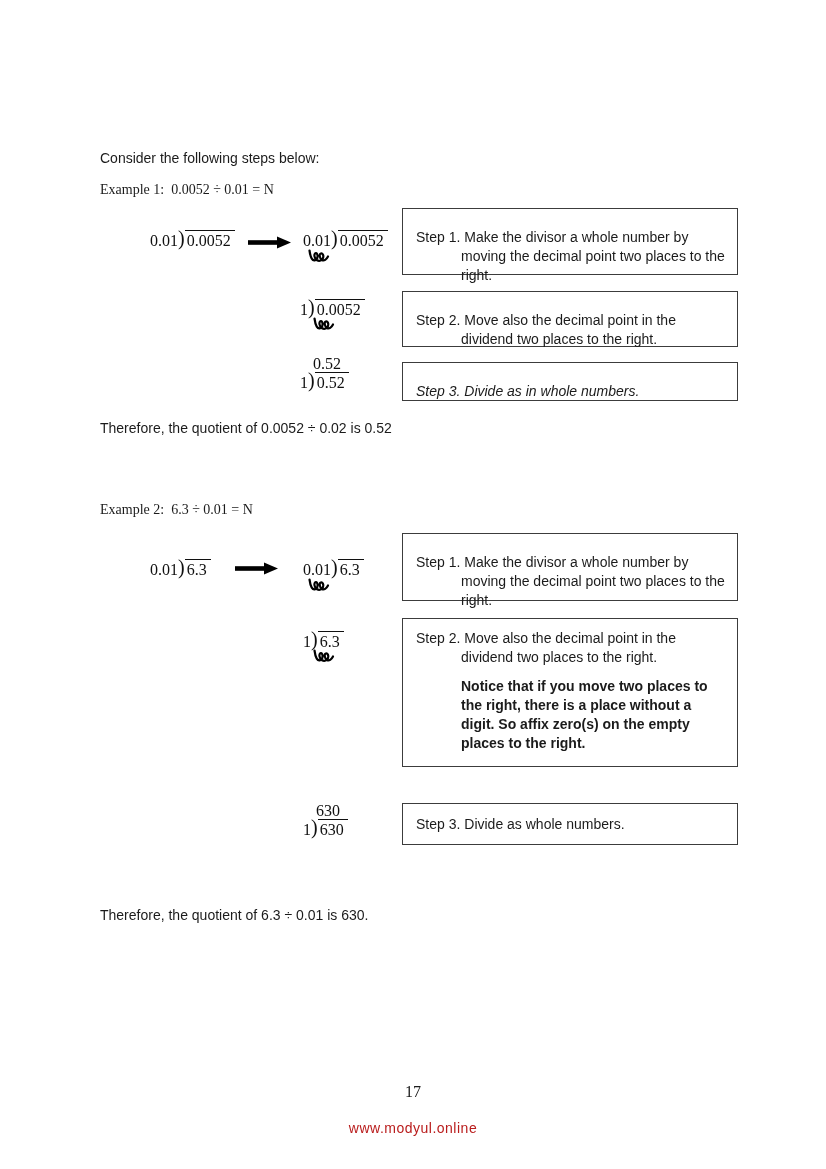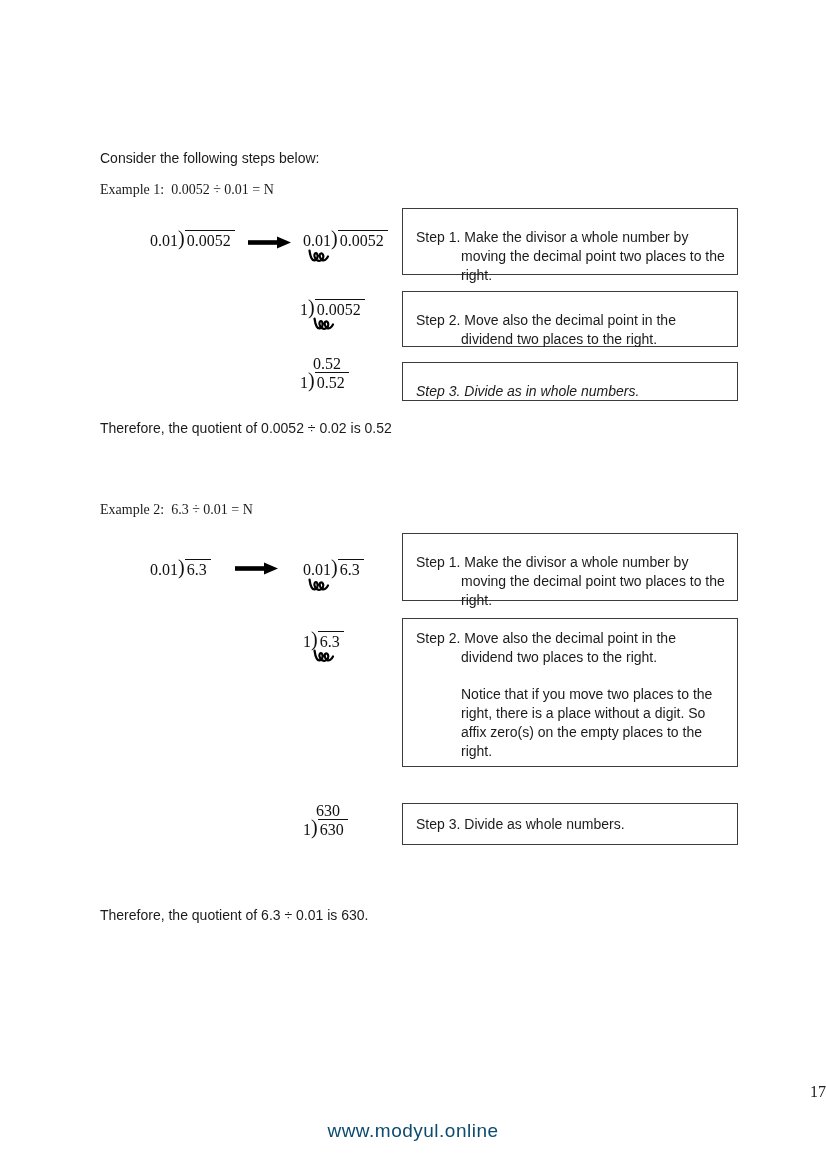--- a/index.html
+++ b/index.html
@@ -54,41 +54,42 @@
     padding: 19px 12px 0 13px;
   }
   .steppara {
     margin: 0;
     font-size: 14px;
     line-height: 19px;
     padding-left: 45px;
     text-indent: -45px;
   }
   .notepara {
-    margin: 18px 0 0 0;
+    margin: 10px 0 0 0;
     font-size: 14px;
     line-height: 19px;
     padding-left: 45px;
+    font-weight: bold;
   }
 
   .pagenum {
     position: absolute;
     left: 0; right: 0;
     text-align: center;
     font-family: "Liberation Serif", serif;
     font-size: 16px;
     color: #1b1b1b;
   }
   .watermark {
     position: absolute;
     left: 0; right: 0;
     text-align: center;
-    font-size: 19px;
+    font-size: 14px;
     letter-spacing: 0.5px;
-    color: #0c4a6e;
+    color: #b91c1c;
   }
 </style>
 </head>
 <body>
 
 <div class="page">
 
 
   <p class="abs body-text" style="left:100px; top:149px;">Consider the following steps below:</p>
 
@@ -174,16 +175,16 @@
     <div class="quot">630</div>
     <div><span>1</span><span class="par">)</span><span class="dvd">630</span></div>
   </div>
 
   <div class="stepbox" style="top:803px; height:42px; padding-top:11px;">
     <p class="steppara"><span>Step 3.</span> <span>Divide as whole numbers.</span></p>
   </div>
 
   <p class="abs body-text" style="left:100px; top:906px;">Therefore, the quotient of 6.3 ÷ 0.01 is 630.</p>
 
-  <div class="pagenum" style="top:1083px;text-align:right;">17</div>
+  <div class="pagenum" style="top:1083px;">17</div>
   <div class="watermark" style="top:1120px;">www.modyul.online</div>
 
 </div>
 
 </body></html>

